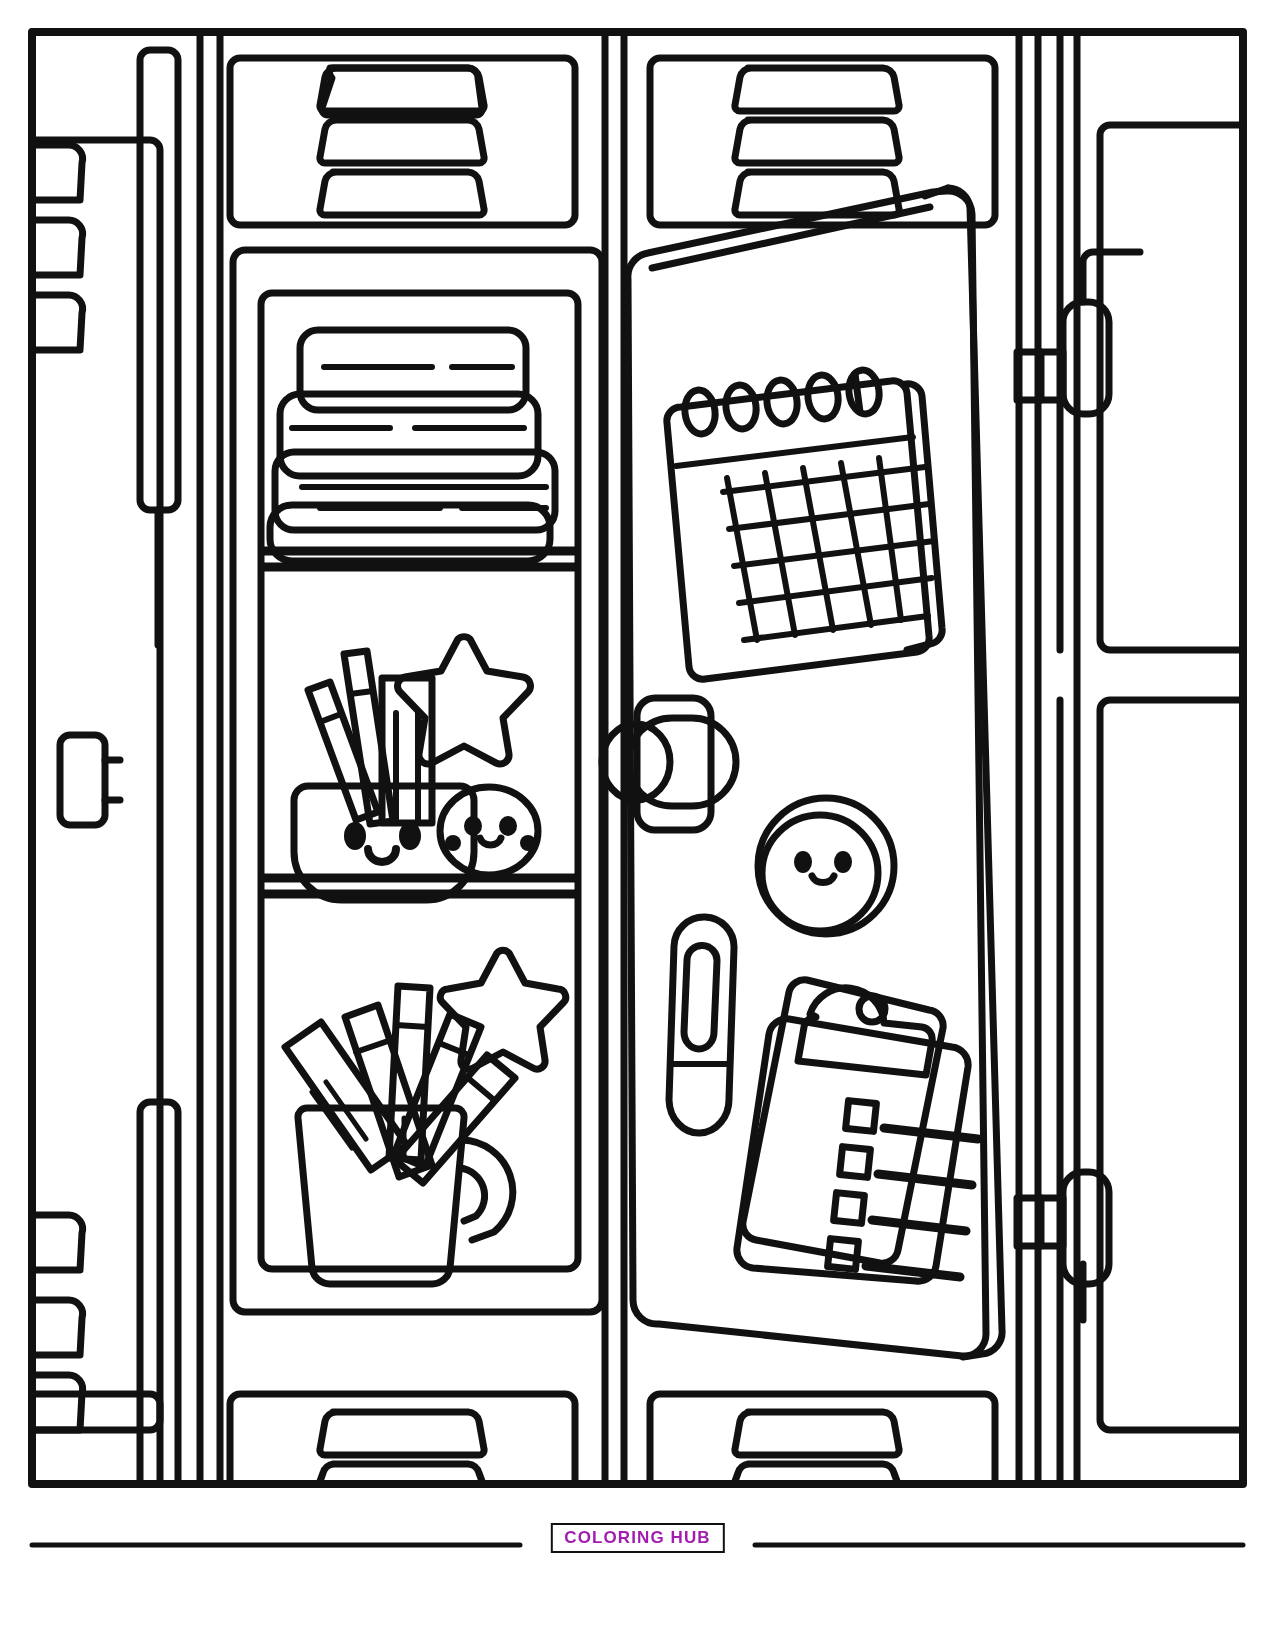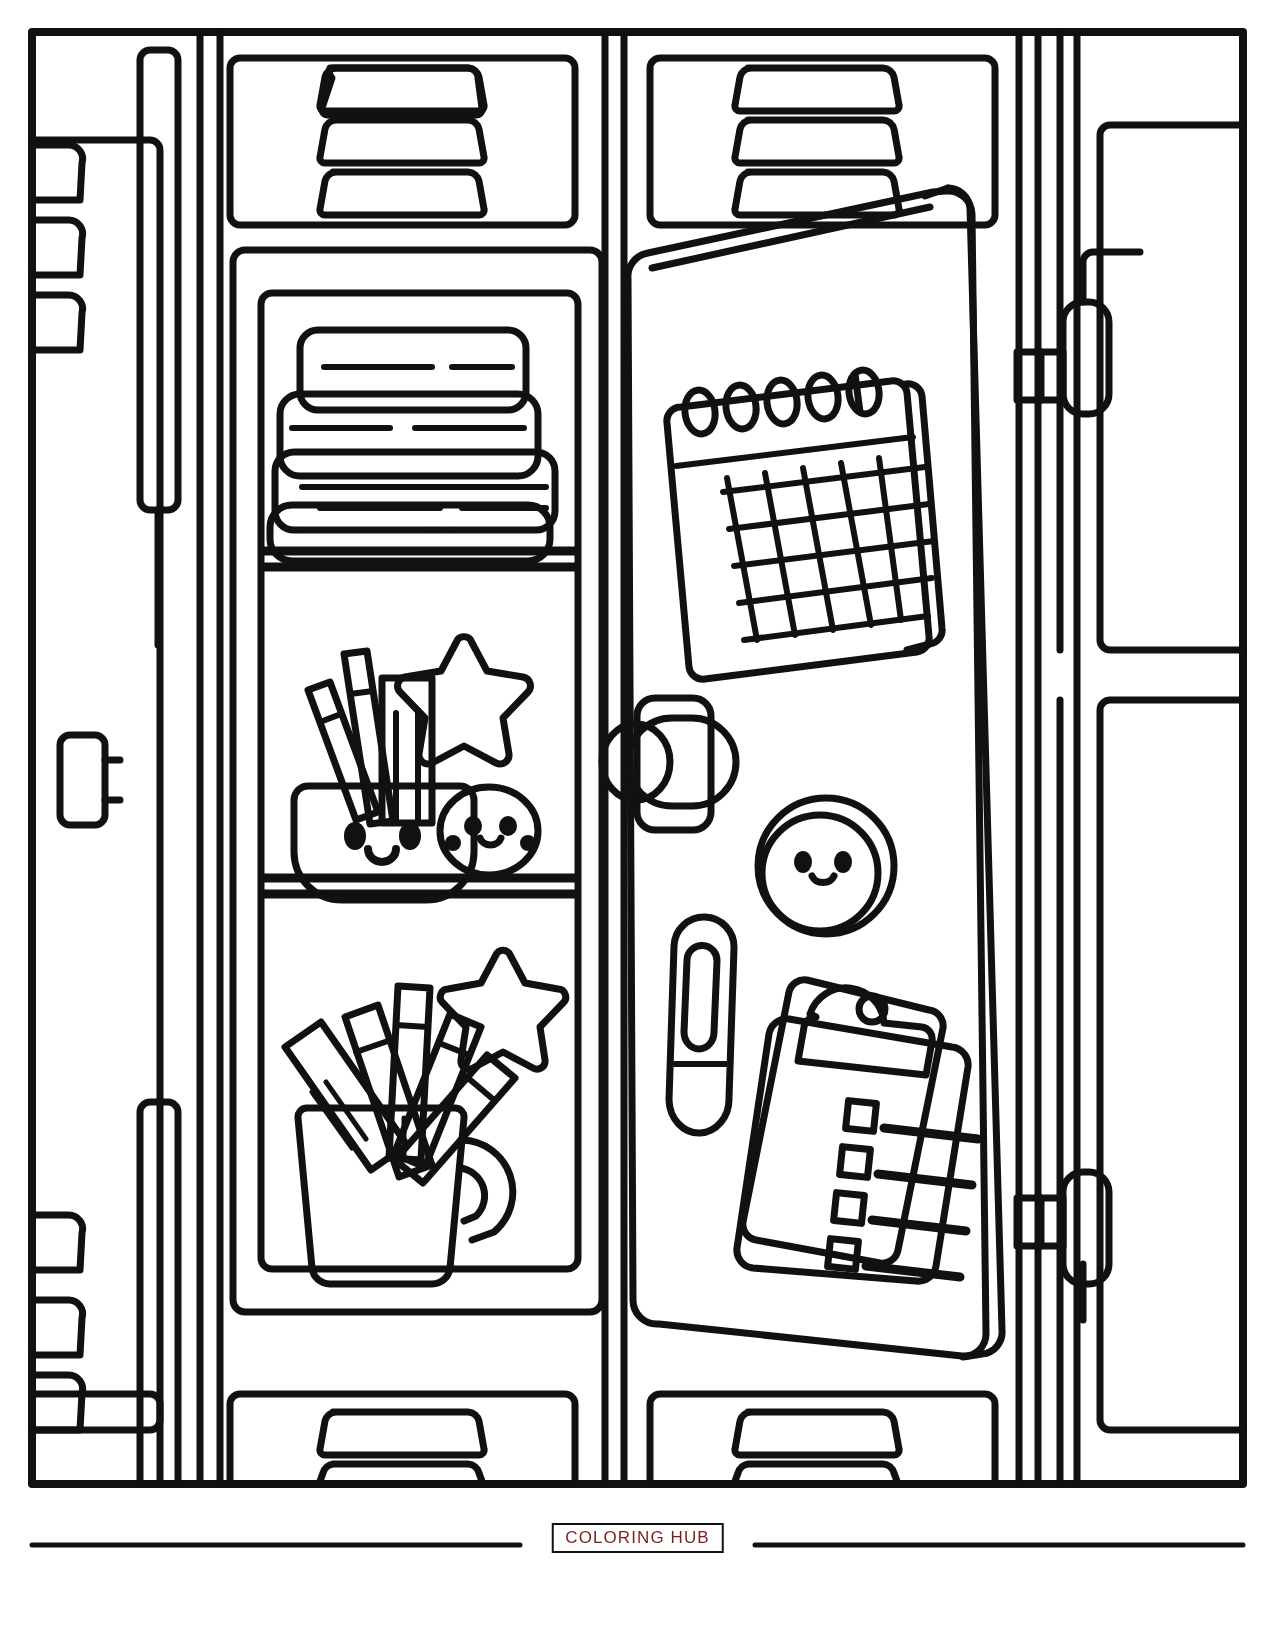--- a/index.html
+++ b/index.html
@@ -30,23 +30,23 @@
   }
   .footer-badge {
     position: absolute;
     left: 50%;
     transform: translateX(-50%);
     top: 1523px;
     border: 2px solid #111111;
     background: #ffffff;
     padding: 4px 12px 5px 12px;
     font-size: 17px;
-    font-weight: normal;
+    font-weight: bold;
     letter-spacing: 1.1px;
-    color: #7f1d1d;
+    color: #a21caf;
     font-family: "Liberation Sans", sans-serif;
     line-height: 1;
     white-space: nowrap;
   }
 </style>
 </head>
 <body>
 
 <div id="page">
 

